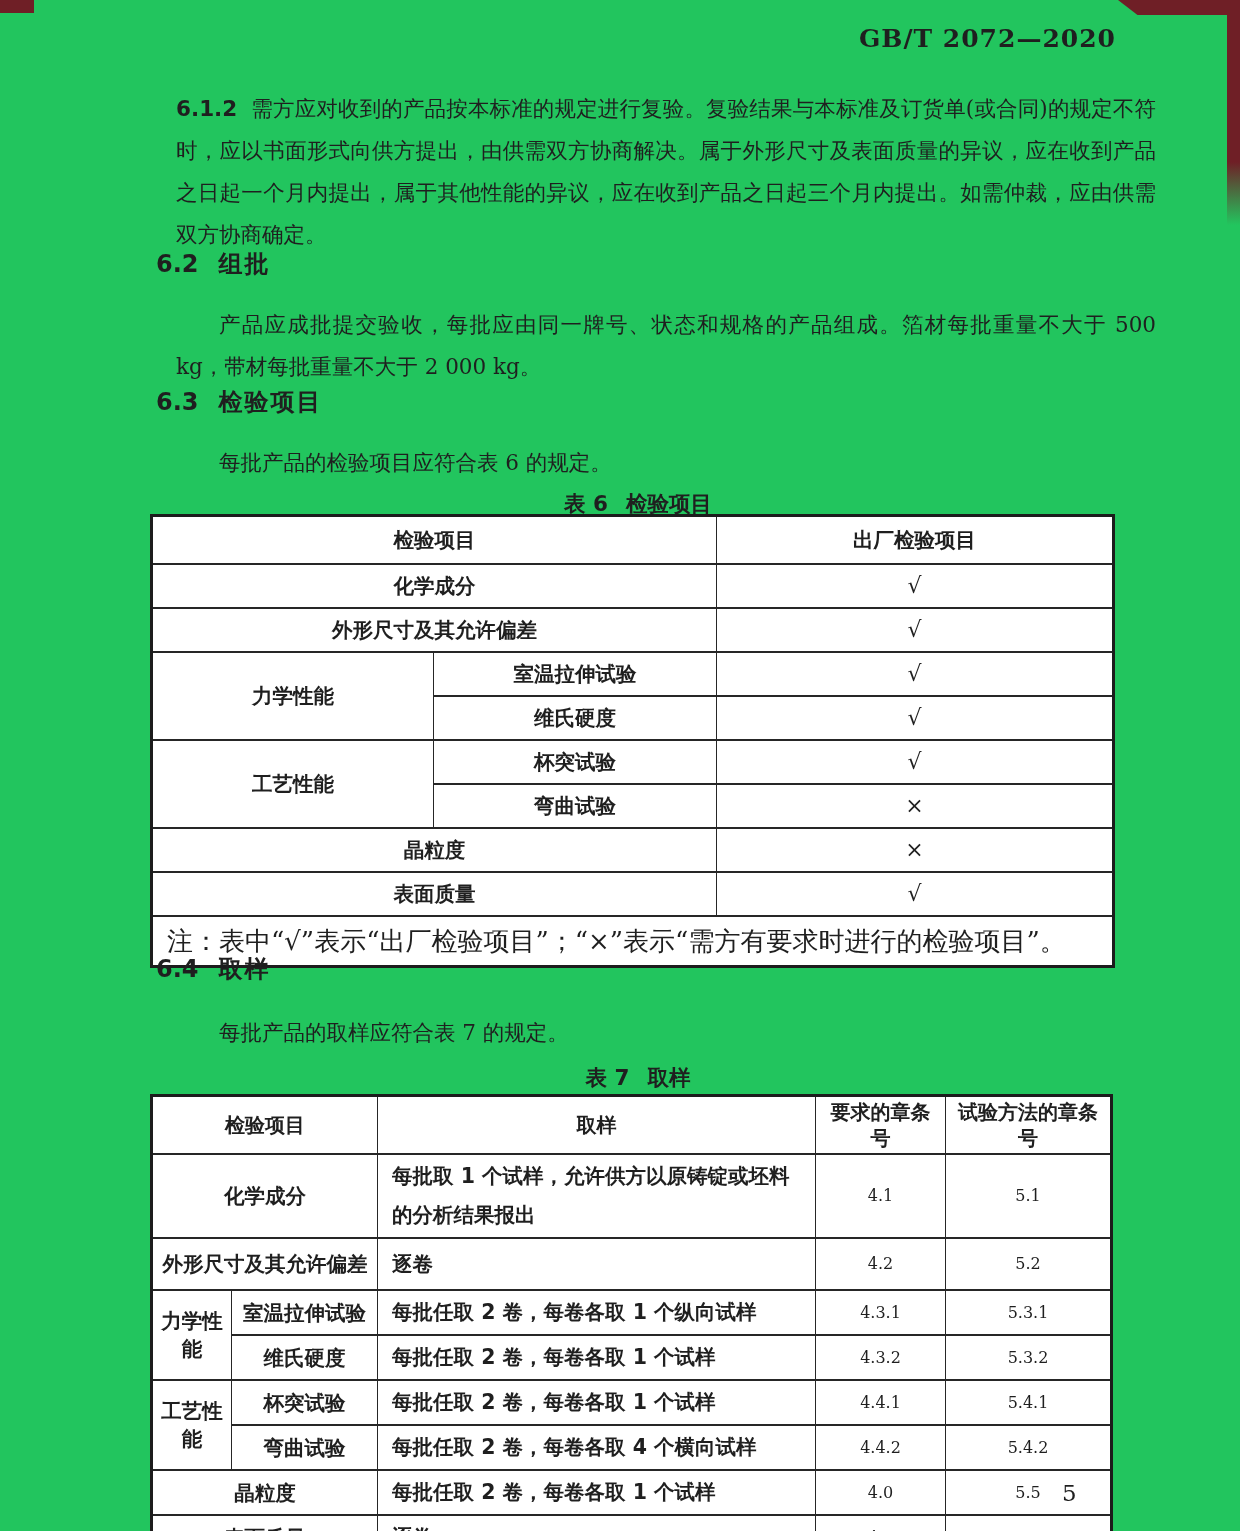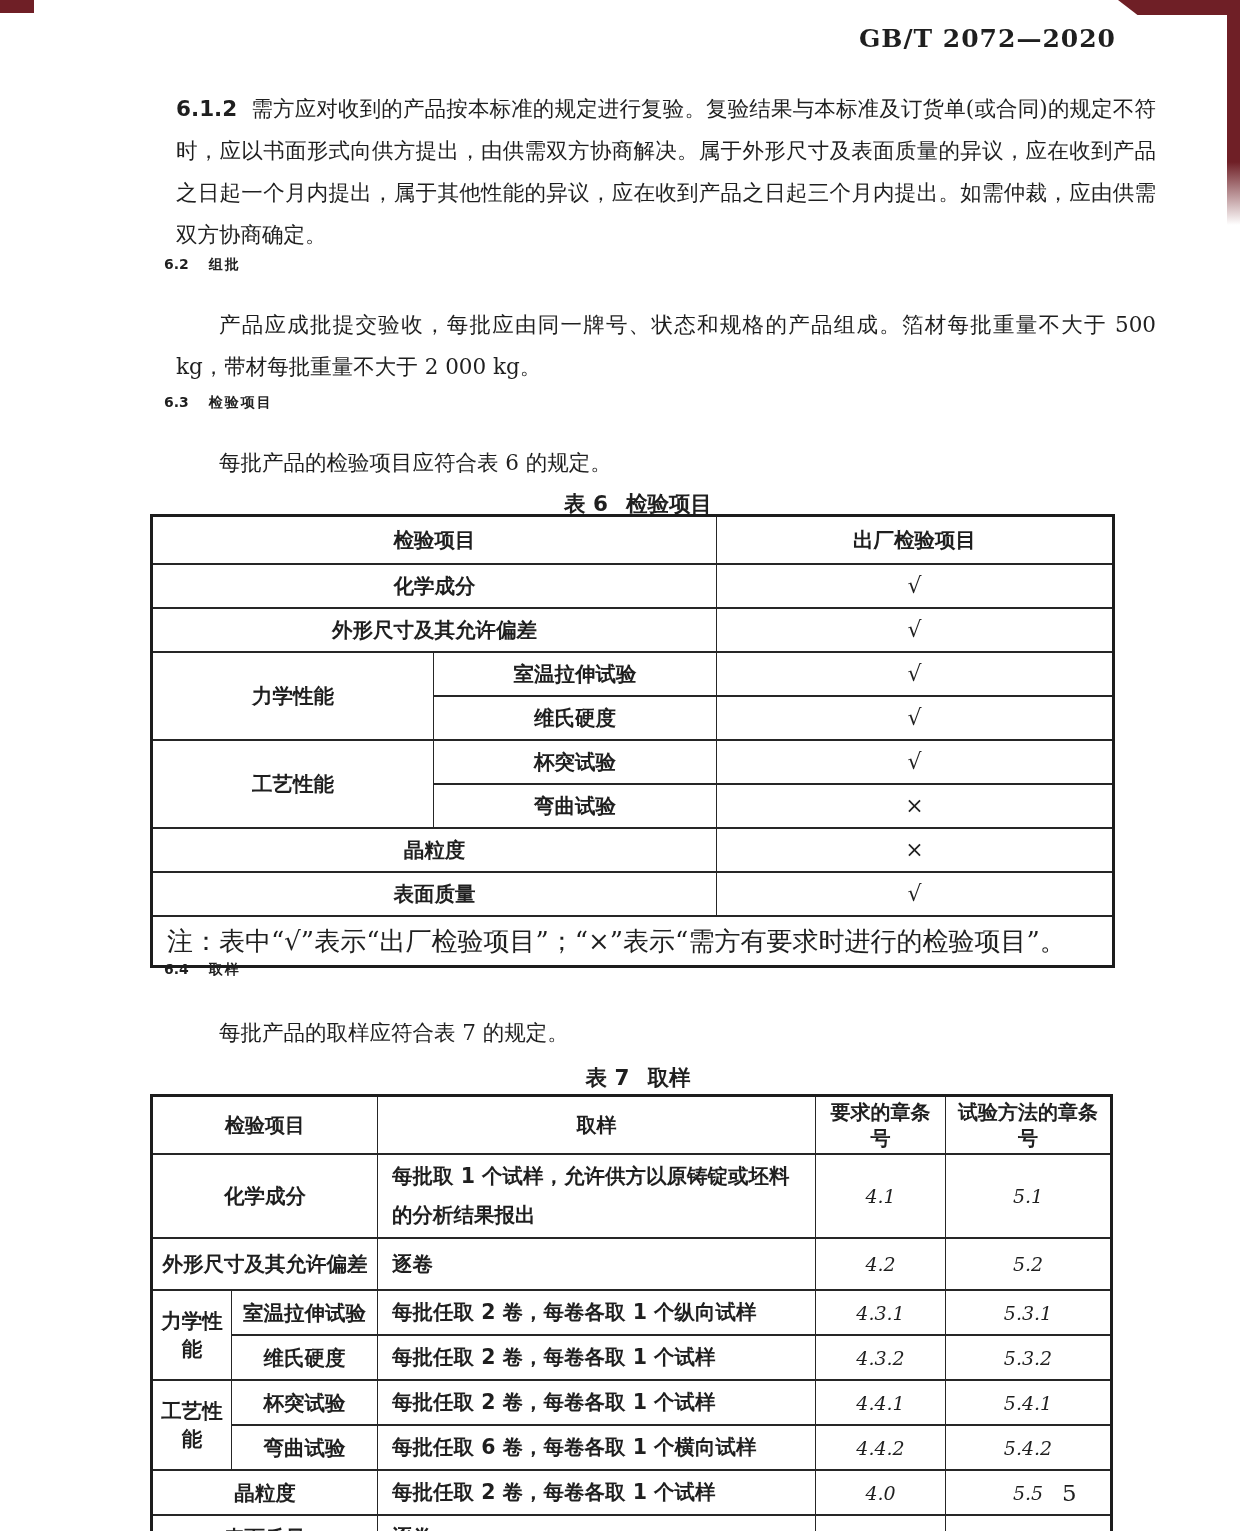--- a/index.html
+++ b/index.html
@@ -1,33 +1,33 @@
 <!DOCTYPE html>
 <html lang="zh"><head>
 <meta charset="utf-8">
 <style>
   html,body{margin:0;padding:0;background:#e8e8e8;}
   .page{
-    position:relative;width:1240px;height:1531px;background:#ffffff;
+    position:relative;width:1240px;height:1531px;background:#22c55e;
     font-family:"DejaVu Serif","Liberation Serif",serif;color:#1f1f1f;
     overflow:hidden;margin:0 auto;
   }
   .hei{font-family:"DejaVu Sans","Liberation Sans",sans-serif;font-weight:700;}
   .content{position:absolute;left:148px;top:0;width:980px;}
   .std-no{
     position:absolute;top:24px;left:148px;width:968px;text-align:right;
     font-size:25px;font-weight:700;letter-spacing:1px;
   }
   .para{
     position:absolute;left:12px;width:980px;font-size:21.5px;line-height:42px;
     text-align:justify;text-justify:inter-ideograph;margin:16px;
   }
   .para .clause-no{font-family:"DejaVu Sans","Liberation Sans",sans-serif;font-weight:700;margin-right:14px;}
   .indent{text-indent:2em;}
-  .sec-h{position:absolute;left:16px;font-size:14px;line-height:28px;}
+  .sec-h{position:absolute;left:8px;font-size:24px;line-height:28px;}
   .sec-h .sec-no{font-family:"DejaVu Sans","Liberation Sans",sans-serif;font-weight:700;margin-right:20px;}
   .sec-h .sec-title{font-family:"DejaVu Sans","Liberation Sans",sans-serif;font-weight:700;letter-spacing:2px;}
   .tcaption{
     position:absolute;left:0;width:980px;text-align:center;
     font-family:"DejaVu Sans","Liberation Sans",sans-serif;font-weight:700;font-size:21.5px;margin-top:15px;
   }
   .tcaption .cap-no{margin-right:18px;}
   table.t{
     position:absolute;left:2px;border-collapse:collapse;table-layout:fixed;
     border:3px solid #1c1c1c;background:#fff;
@@ -47,21 +47,21 @@
     height:44px;text-align:left;font-size:26px;font-weight:400;
     font-family:"DejaVu Serif","Liberation Serif",serif;padding-left:14px;
   }
   .t7{top:1094px;width:962px;}
   .t7 td{height:34px;font-size:20.5px;line-height:25px;}
   .t7 tr.th-row td{height:40px;font-size:20px;}
   .t7 tr.r-chem td{height:76px;}
   .t7 tr.r-dim td{height:46px;}
   .t7 tr.r-surf td{height:38px;}
   .t7 td.samp{text-align:left;padding-left:14px;line-height:39px;}
-  .t7 td.num{font-family:"DejaVu Serif","Liberation Serif",serif;font-weight:400;font-size:19px;font-style:italic;}
+  .t7 td.num{font-family:"DejaVu Serif","Liberation Serif",serif;font-weight:400;font-size:16px;}
   .page-no{position:absolute;left:1062px;top:1480px;font-size:23px;}
   
   .scan-tl{position:absolute;left:0;top:0;width:34px;height:13px;background:#6f1f26;}
   .scan-tr{position:absolute;right:0;top:0;width:122px;height:15px;background:#6f1f26;
            clip-path:polygon(100% 0,100% 100%,16% 100%,0 0);}
   .scan-right{position:absolute;right:0;top:0;width:13px;height:225px;
            background:linear-gradient(#6f1f26 72%,rgba(111,31,38,0));}
 </style>
 </head>
 <body>
@@ -194,21 +194,21 @@
       </tr>
       <tr>
         <td rowspan="2" class="hei" style="padding:2px 2px;line-height:28px;">工艺性能</td>
         <td class="hei">杯突试验</td>
         <td class="samp hei">每批任取 2 卷，每卷各取 1 个试样</td>
         <td class="num">4.4.1</td>
         <td class="num">5.4.1</td>
       </tr>
       <tr>
         <td class="hei">弯曲试验</td>
-        <td class="samp hei">每批任取 6 卷，每卷各取 1 个横向试样</td>
+        <td class="samp hei">每批任取 2 卷，每卷各取 4 个横向试样</td>
         <td class="num">4.4.2</td>
         <td class="num">5.4.2</td>
       </tr>
       <tr>
         <td colspan="2" class="hei">晶粒度</td>
         <td class="samp hei">每批任取 2 卷，每卷各取 1 个试样</td>
         <td class="num">4.0</td>
         <td class="num">5.5</td>
       </tr>
       <tr class="r-surf">

